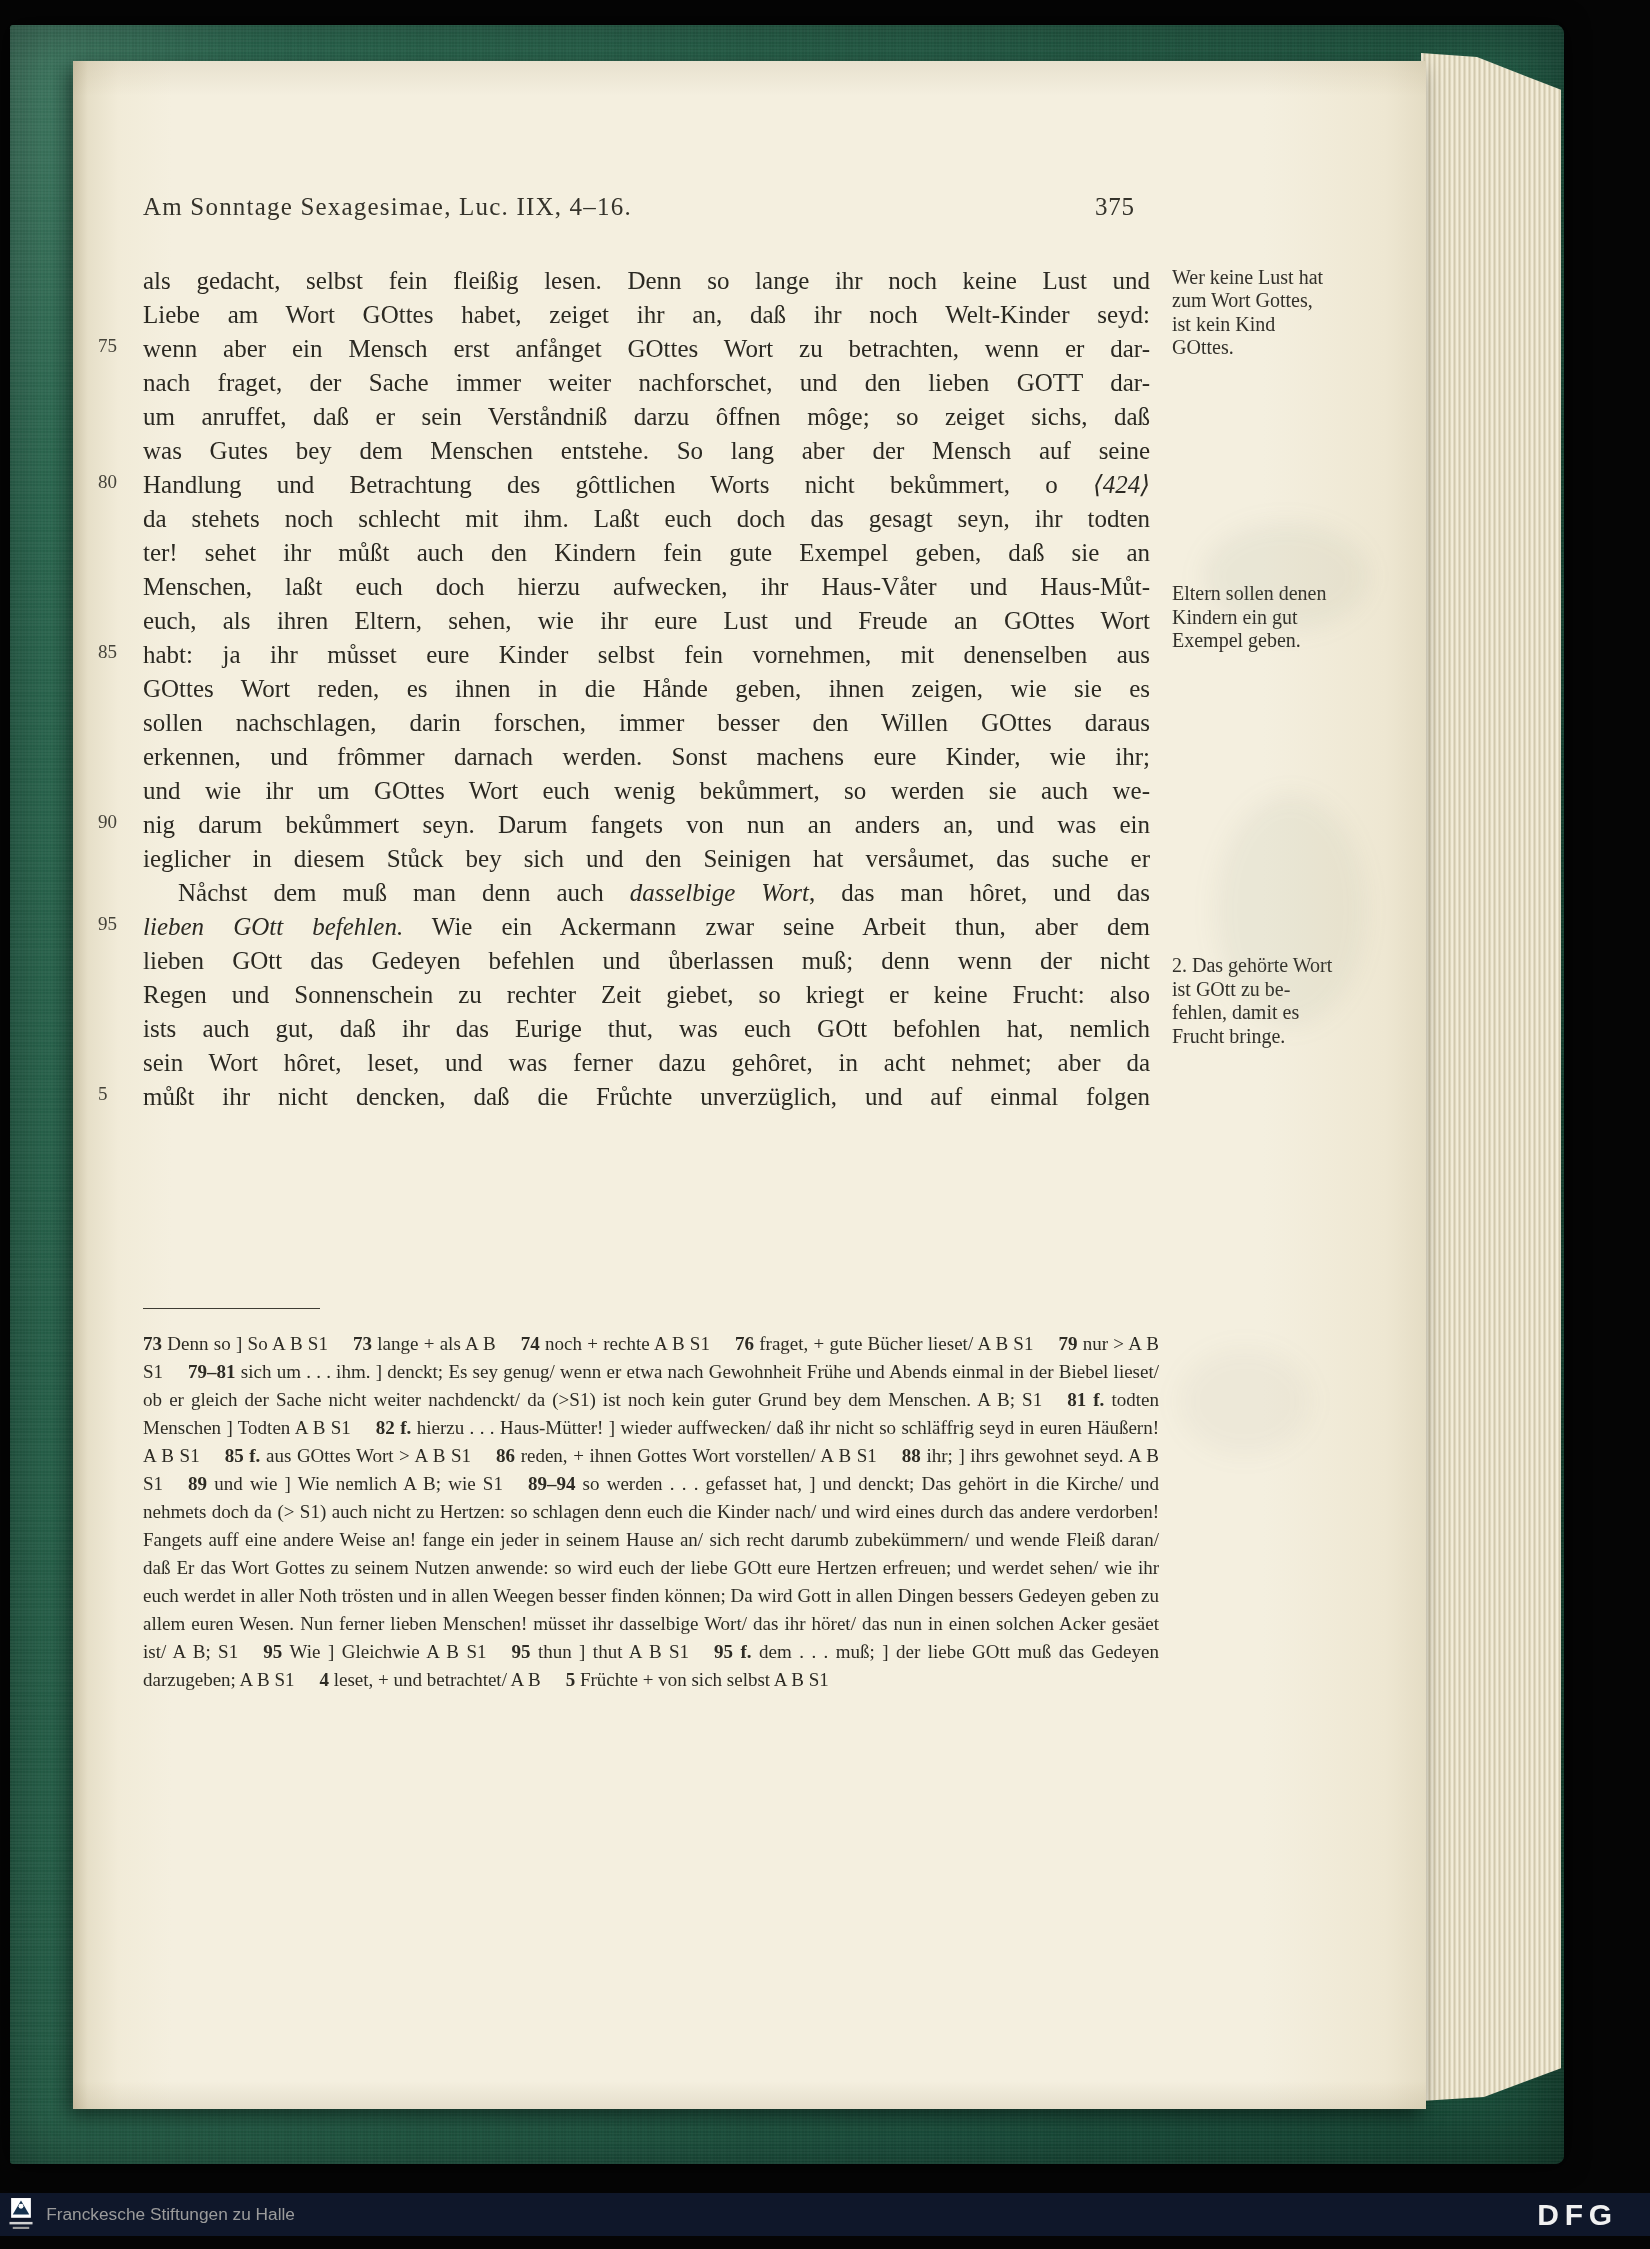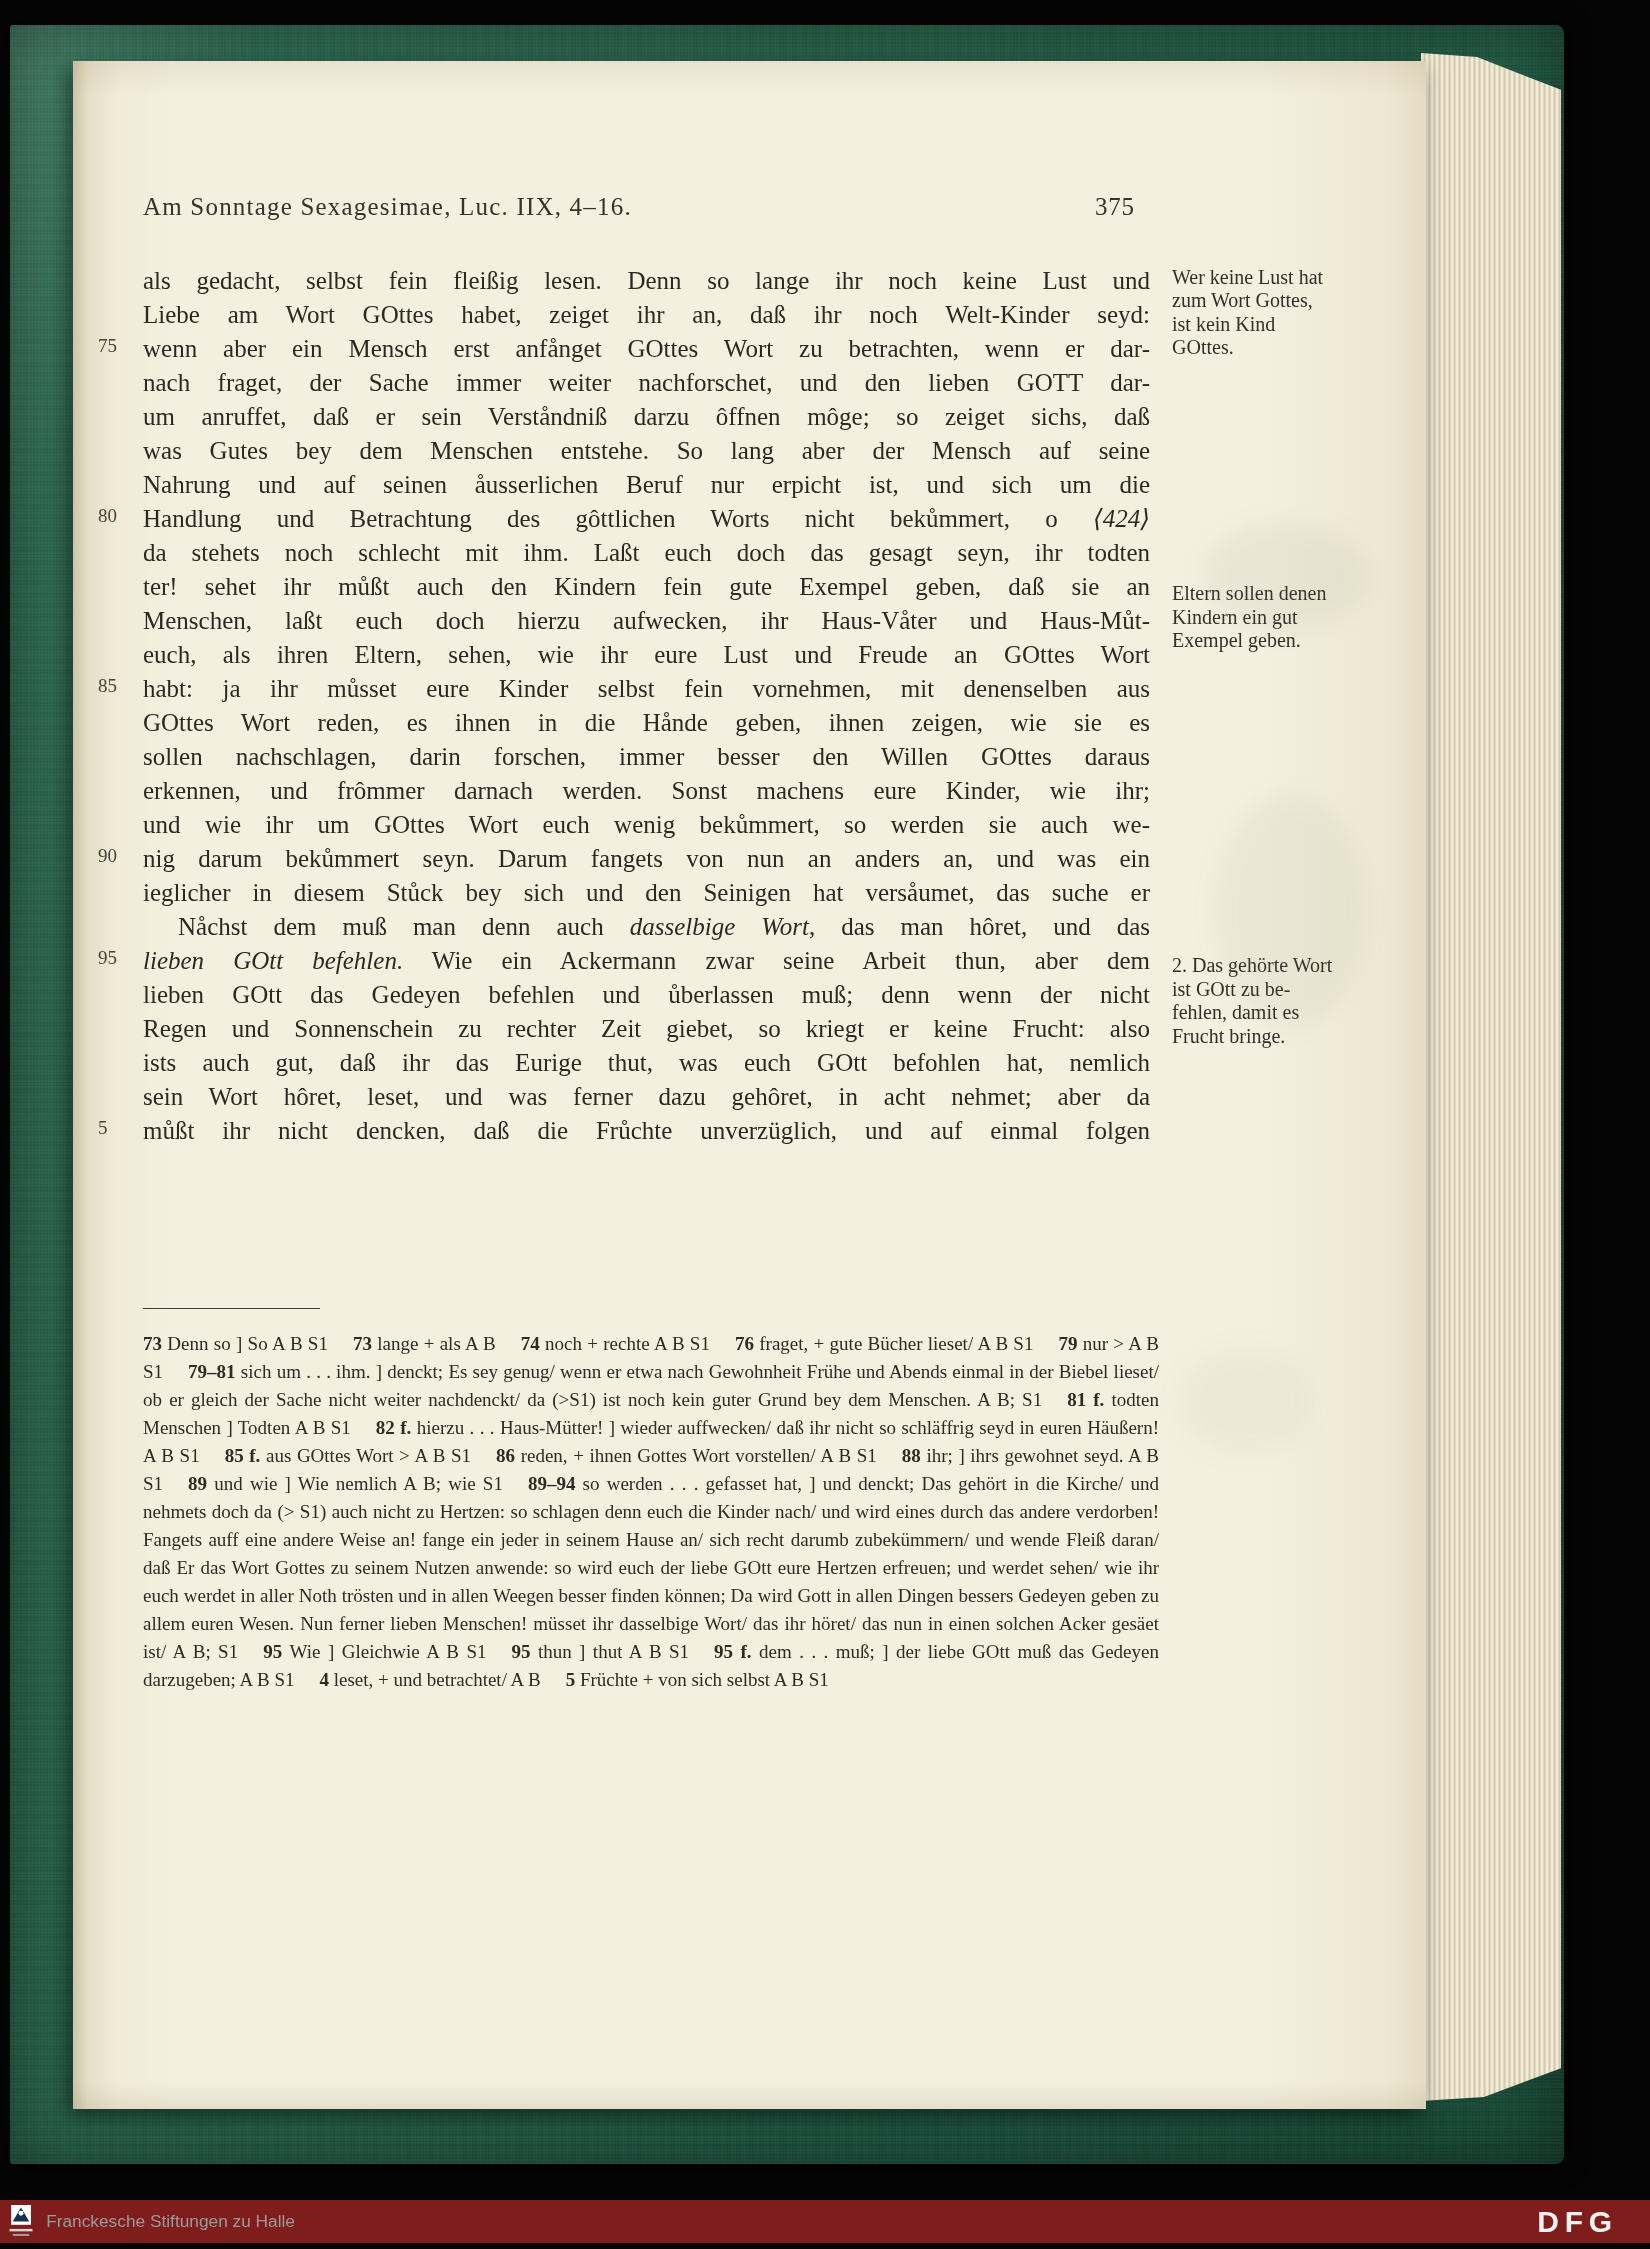--- a/index.html
+++ b/index.html
@@ -53,21 +53,21 @@
     font-size:19px;line-height:28px;text-align:justify;text-justify:inter-word;color:#2d2b24;}
   .aref{font-weight:bold;}
   .agap{display:inline-block;width:25px;}
 
   .bleed{position:absolute;border-radius:50%;filter:blur(11.6px);pointer-events:none;}
   .bleed.b1{left:1130px;top:462px;width:165px;height:107px;background:rgba(110,130,100,.08);}
   .bleed.b2{left:1143px;top:734px;width:149px;height:231px;background:rgba(110,125,95,.07);}
   .bleed.b3{left:1106px;top:1287px;width:132px;height:107px;background:rgba(120,120,90,.05);}
 
   
-  .footer{position:absolute;left:0;bottom:7px;width:1650px;height:43px;background:#7f1d1d;
+  .footer{position:absolute;left:0;bottom:14px;width:1650px;height:43px;background:#0f172a;
     display:flex;align-items:center;justify-content:space-between;
     font-family:"Liberation Sans","DejaVu Sans",sans-serif;}
   .footer-left{display:flex;align-items:center;gap:11.6px;margin-left:6.6px;}
   .logo{display:block;}
   .inst{font-size:17.3px;color:#9b9b9b;}
   .dfg{margin-right:32px;font-size:30px;font-weight:bold;letter-spacing:5.8px;color:#f0f0f0;}
 </style>
 </head>
 <body>
 
@@ -80,21 +80,20 @@
     <div class="running-head">Am Sonntage Sexagesimae, Luc. IIX, 4–16.</div>
     <div class="page-number">375</div>
 
     <div class="main-text" id="main-text">
         <div class="line">als gedacht, selbst fein fleißig lesen. Denn so lange ihr noch keine Lust und</div>
         <div class="line">Liebe am Wort GOttes habet, zeiget ihr an, daß ihr noch Welt-Kinder seyd:</div>
         <div class="line"><span class="num">75</span>wenn aber ein Mensch erst anfånget GOttes Wort zu betrachten, wenn er dar-</div>
         <div class="line">nach fraget, der Sache immer weiter nachforschet, und den lieben GOTT dar-</div>
         <div class="line">um anruffet, daß er sein Verståndniß darzu ôffnen môge; so zeiget sichs, daß</div>
         <div class="line">was Gutes bey dem Menschen entstehe. So lang aber der Mensch auf seine</div>
-        <div class="line">Nahrung und auf seinen åusserlichen Beruf nur erpicht ist, und sich um die</div>
         <div class="line"><span class="num">80</span>Handlung und Betrachtung des gôttlichen Worts nicht bekůmmert, o <i>⟨424⟩</i></div>
         <div class="line">da stehets noch schlecht mit ihm. Laßt euch doch das gesagt seyn, ihr todten</div>
         <div class="line">ter! sehet ihr můßt auch den Kindern fein gute Exempel geben, daß sie an</div>
         <div class="line">Menschen, laßt euch doch hierzu aufwecken, ihr Haus-Våter und Haus-Můt-</div>
         <div class="line">euch, als ihren Eltern, sehen, wie ihr eure Lust und Freude an GOttes Wort</div>
         <div class="line"><span class="num">85</span>habt: ja ihr můsset eure Kinder selbst fein vornehmen, mit denenselben aus</div>
         <div class="line">GOttes Wort reden, es ihnen in die Hånde geben, ihnen zeigen, wie sie es</div>
         <div class="line">sollen nachschlagen, darin forschen, immer besser den Willen GOttes daraus</div>
         <div class="line">erkennen, und frômmer darnach werden. Sonst machens eure Kinder, wie ihr;</div>
         <div class="line">und wie ihr um GOttes Wort euch wenig bekůmmert, so werden sie auch we-</div>

